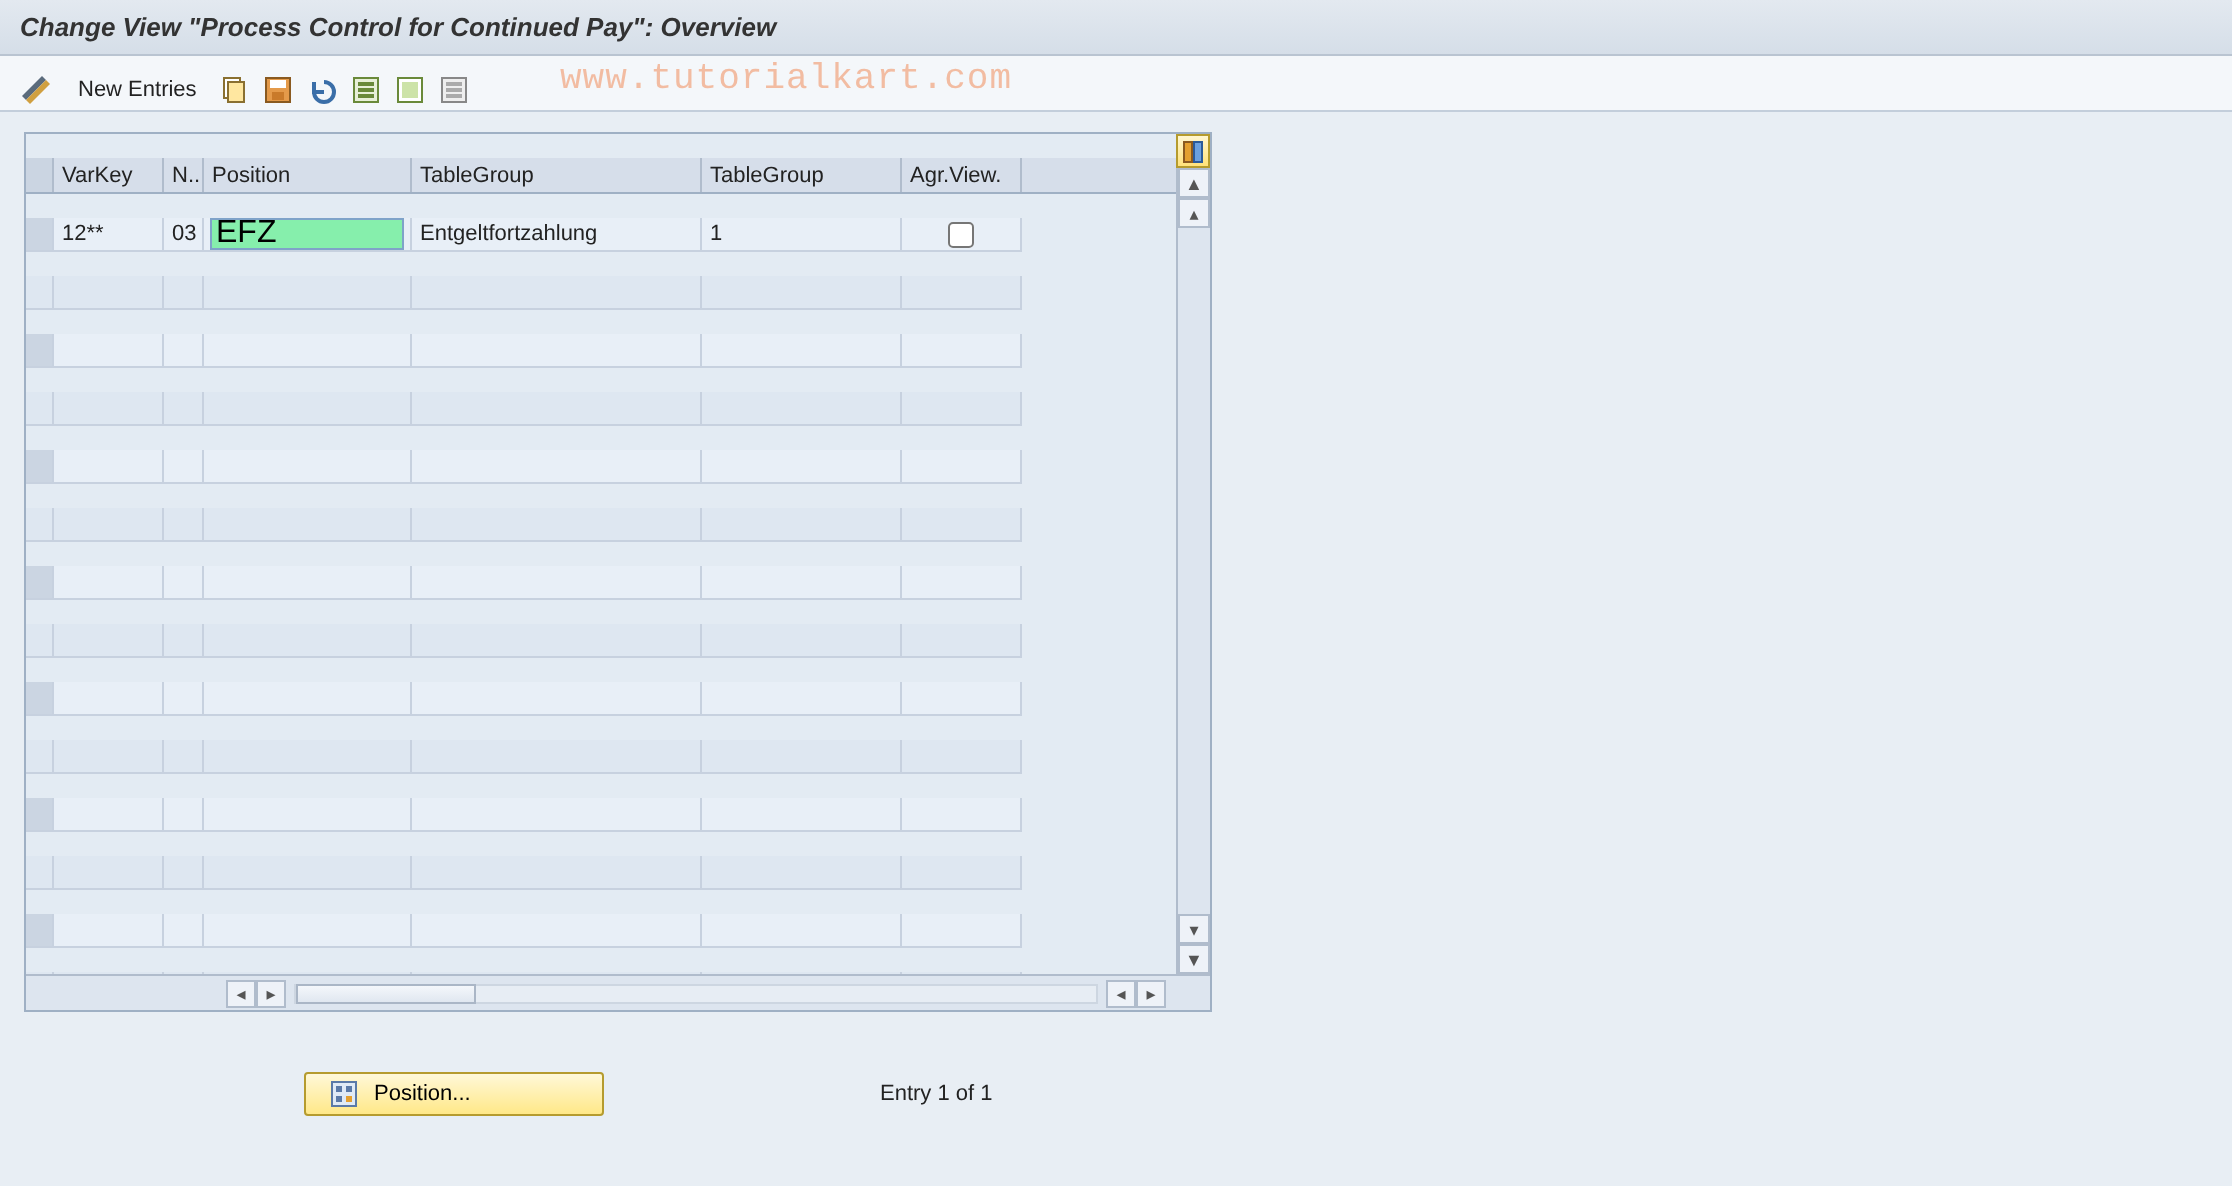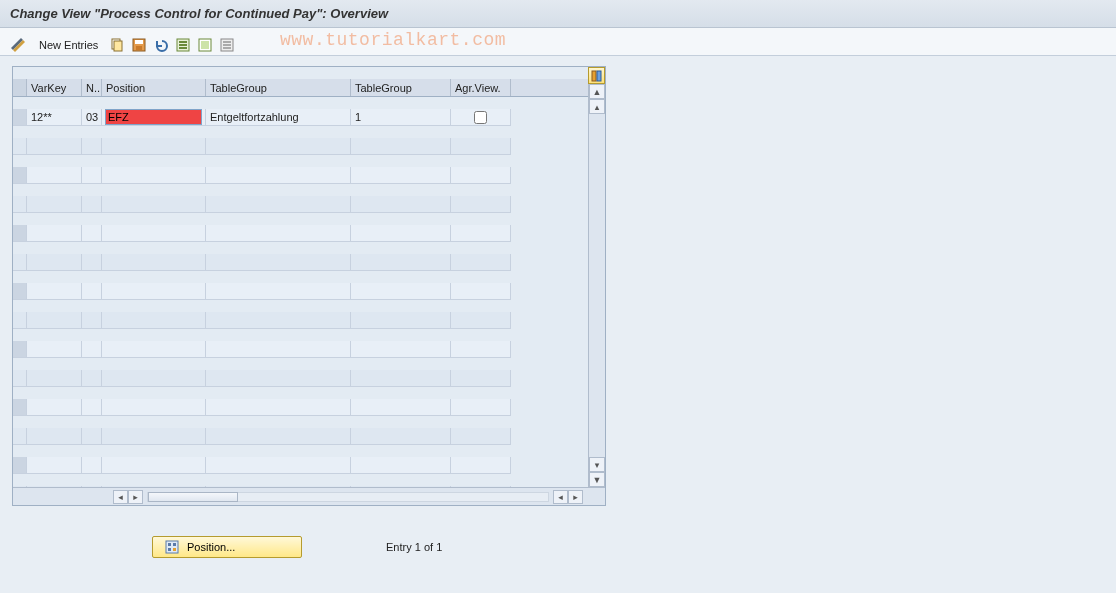--- a/index.html
+++ b/index.html
@@ -14,35 +14,35 @@
   .grid-shell { position: relative; width: 594px; border: 1px solid #9fb0c4; background: #e3ebf3; }
   .grid-header, .grid-row { display: grid; grid-template-columns: 14px 55px 20px 104px 145px 100px 60px; margin-top: 12px; }
   .grid-header { background: #d6deea; border-bottom: 1px solid #9fb0c4; }
   .hcell { height: 17px; border-right: 1px solid #b0bccc; padding: 1px 4px; font-size: 11px; white-space: nowrap; overflow: hidden; display: flex; align-items: center; }
   .hcell.sel { background: #cbd5e2; }
   .grid-body { height: 408px; overflow: hidden; background: #e3ebf3; }
   .grid-row { height: 17px; }
   .cell { border-right: 1px solid #c7d1df; border-bottom: 1px solid #c7d1df; padding: 1px 4px; font-size: 11px; overflow: hidden; white-space: nowrap; display: flex; align-items: center; background: #e8eff7; }
   .cell.sel { background: #cbd5e2; }
   .grid-row.alt .cell { background: #dee7f1; }
-  .cell input[type=text] { width: 100%; border: none; background: #ef4444; height: 14px; font-size: 11px; padding: 0 2px; outline: 1px solid #7fa3c9; }
+  .cell input[type=text] { width: 100%; border: none; background: #86efac; height: 14px; font-size: 16px; padding: 0 2px; outline: 1px solid #7fa3c9; }
   .cell input[type=checkbox] { margin: 0; }
   .config-btn { position: absolute; top: 0; right: 0; width: 17px; height: 17px; background: linear-gradient(#fff6cf,#ffe27a); border: 1px solid #b59b2e; display: flex; align-items: center; justify-content: center; cursor: pointer; }
   .vscroll { position: absolute; top: 17px; right: 0; width: 17px; bottom: 18px; background: #dde5ef; border-left: 1px solid #b0bccc; display: flex; flex-direction: column; justify-content: space-between; }
   .vscroll .vs-btn { height: 15px; background: #eef2f8; border: 1px solid #b0bccc; display: flex; align-items: center; justify-content: center; cursor: pointer; font-size: 9px; color: #555; }
   .vscroll .track { flex: 1; }
   .hscroll { position: absolute; left: 0; right: 0; bottom: 0; height: 18px; background: #dde5ef; border-top: 1px solid #b0bccc; display: flex; align-items: center; }
   .hscroll .spacer { width: 100px; }
   .hscroll .hs-btn { width: 15px; height: 14px; background: #eef2f8; border: 1px solid #b0bccc; display: flex; align-items: center; justify-content: center; cursor: pointer; font-size: 9px; color: #555; }
   .hscroll .track { flex: 1; height: 10px; margin: 0 4px; background: #e7edf4; border: 1px solid #cdd6e1; position: relative; }
   .hscroll .thumb { position: absolute; top: -1px; left: 0; width: 90px; height: 10px; background: linear-gradient(#f4f7fb,#e0e7f0); border: 1px solid #aab6c6; }
   .hscroll .pad { width: 22px; }
-  .footer { display: flex; align-items: center; gap: 84px; padding: 30px 0 0 140px; }
+  .footer { display: flex; align-items: center; gap: 118px; padding: 30px 0 0 140px; }
   .pos-btn { height: 22px; min-width: 150px; background: linear-gradient(#fff8d8,#ffe888); border: 1px solid #b59b2e; border-radius: 2px; display: inline-flex; align-items: center; gap: 8px; padding: 0 12px; cursor: pointer; font-size: 11px; }
-  .entry-text { font-size: 11px; }
+  .entry-text { font-size: 11px; margin-left: 20px; }
   svg { display: block; }
 </style>
 </head>
 <body>
 
 <div class="titlebar">
   <span class="title">Change View "Process Control for Continued Pay": Overview</span>
 </div>
 
 <div class="toolbar">

